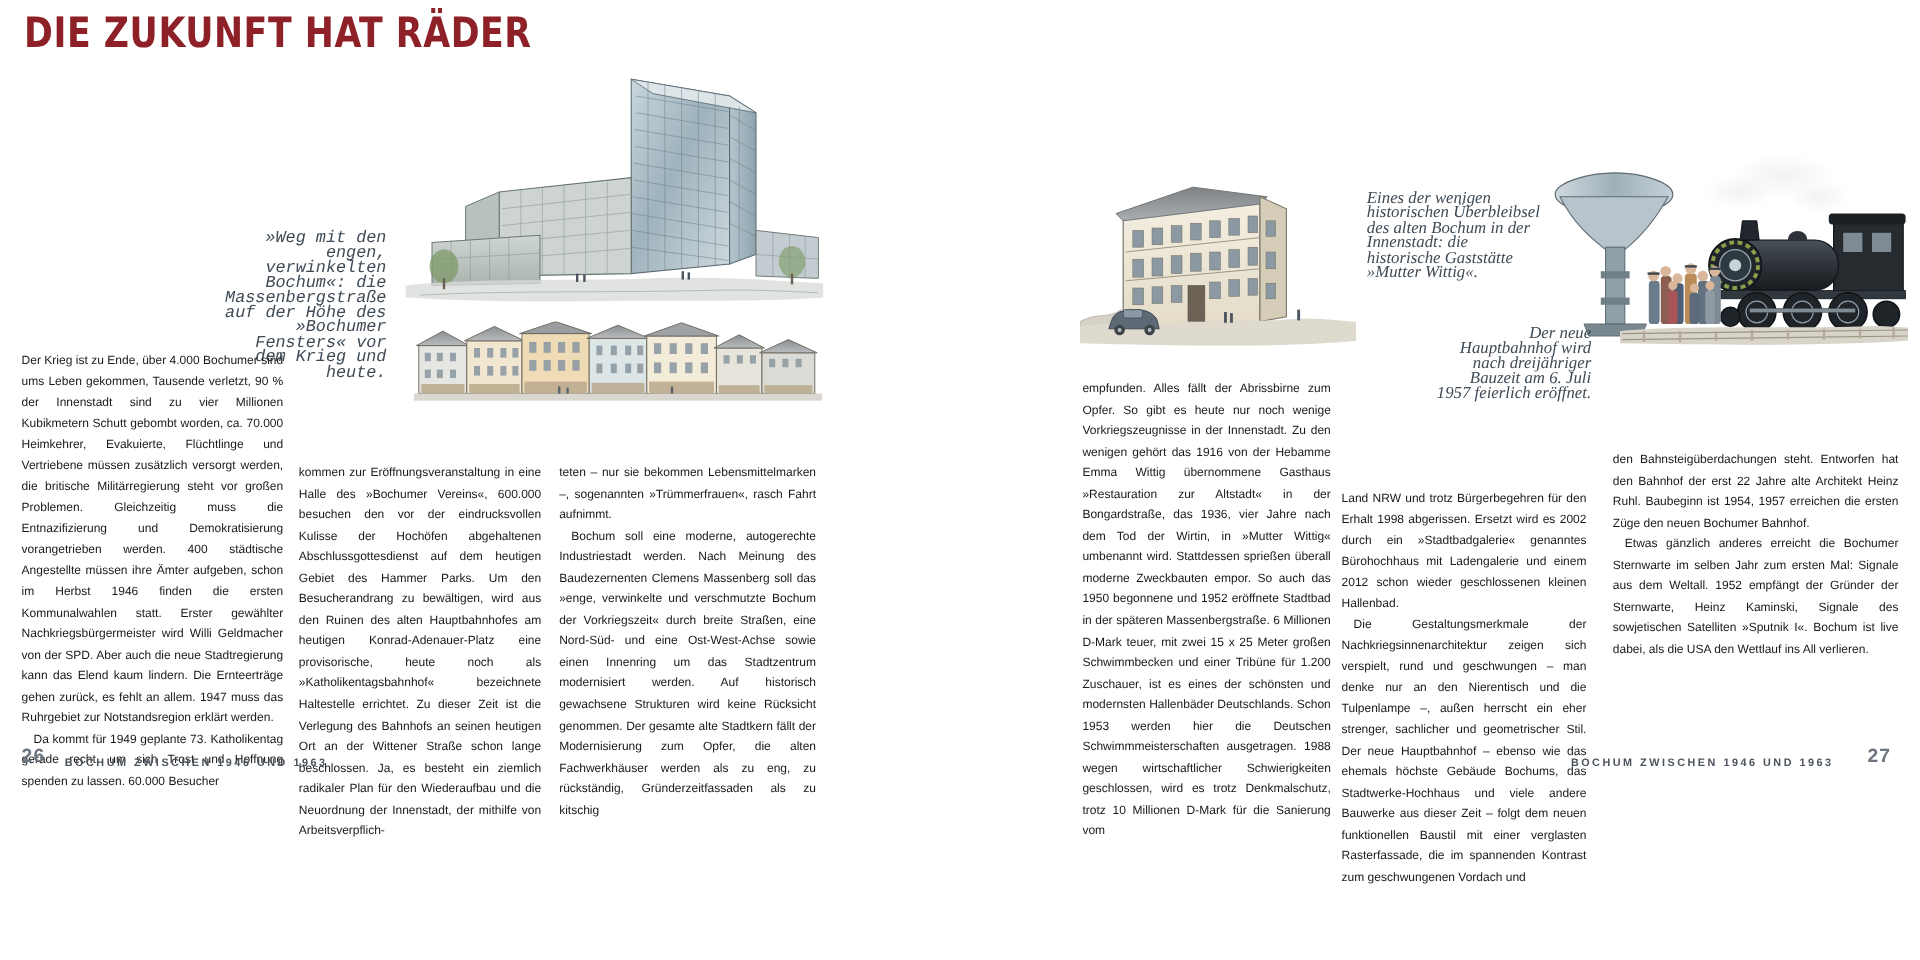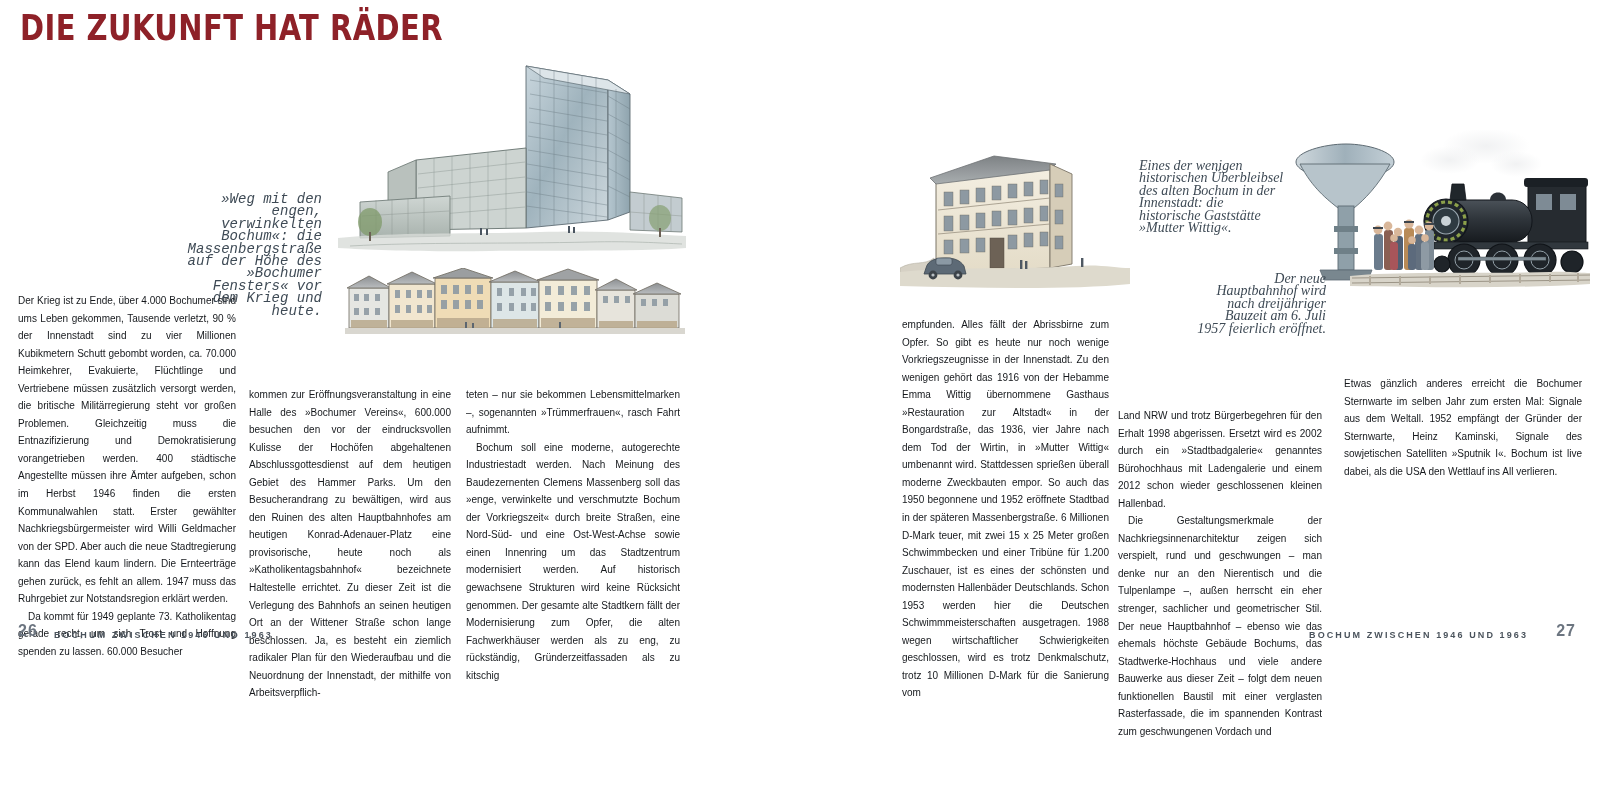--- a/index.html
+++ b/index.html
@@ -558,20 +558,21 @@
   <div class="col" id="col4">
     <p>empfunden. Alles fällt der Abrissbirne zum Opfer. So gibt es heute nur noch wenige Vorkriegszeugnisse in der Innenstadt. Zu den wenigen gehört das 1916 von der Hebamme Emma Wittig übernommene Gasthaus »Restauration zur Altstadt« in der Bongardstraße, das 1936, vier Jahre nach dem Tod der Wirtin, in »Mutter Wittig« umbenannt wird. Stattdessen sprießen überall moderne Zweckbauten empor. So auch das 1950 begonnene und 1952 eröffnete Stadtbad in der späteren Massenbergstraße. 6 Millionen D-Mark teuer, mit zwei 15 x 25 Meter großen Schwimmbecken und einer Tribüne für 1.200 Zuschauer, ist es eines der schönsten und modernsten Hallenbäder Deutschlands. Schon 1953 werden hier die Deutschen Schwimmmeisterschaften ausgetragen. 1988 wegen wirtschaftlicher Schwierigkeiten geschlossen, wird es trotz Denkmalschutz, trotz 10 Millionen D-Mark für die Sanierung vom</p>
   </div>
 
   <div class="col" id="col5">
     <p>Land NRW und trotz Bürgerbegehren für den Erhalt 1998 abgerissen. Ersetzt wird es 2002 durch ein »Stadtbadgalerie« genanntes Bürohochhaus mit Ladengalerie und einem 2012 schon wieder geschlossenen kleinen Hallenbad.</p>
     <p>Die Gestaltungsmerkmale der Nachkriegsinnenarchitektur zeigen sich verspielt, rund und geschwungen – man denke nur an den Nierentisch und die Tulpenlampe –, außen herrscht ein eher strenger, sachlicher und geometrischer Stil. Der neue Hauptbahnhof – ebenso wie das ehemals höchste Gebäude Bochums, das Stadtwerke-Hochhaus und viele andere Bauwerke aus dieser Zeit – folgt dem neuen funktionellen Baustil mit einer verglasten Rasterfassade, die im spannenden Kontrast zum geschwungenen Vordach und</p>
   </div>
 
   <div class="col" id="col6">
+    <p>den Bahnsteigüberdachungen steht. Entworfen hat den Bahnhof der erst 22 Jahre alte Architekt Heinz Ruhl. Baubeginn ist 1954, 1957 erreichen die ersten Züge den neuen Bochumer Bahnhof.</p>
     <p>Etwas gänzlich anderes erreicht die Bochumer Sternwarte im selben Jahr zum ersten Mal: Signale aus dem Weltall. 1952 empfängt der Gründer der Sternwarte, Heinz Kaminski, Signale des sowjetischen Satelliten »Sputnik I«. Bochum ist live dabei, als die USA den Wettlauf ins All verlieren.</p>
   </div>
 
   <div class="folio" id="folio-left-num">26</div>
   <div class="folio" id="folio-left-txt">Bochum zwischen 1946 und 1963</div>
   <div class="folio" id="folio-right-txt">Bochum zwischen 1946 und 1963</div>
   <div class="folio" id="folio-right-num">27</div>
 
 </div>
 

